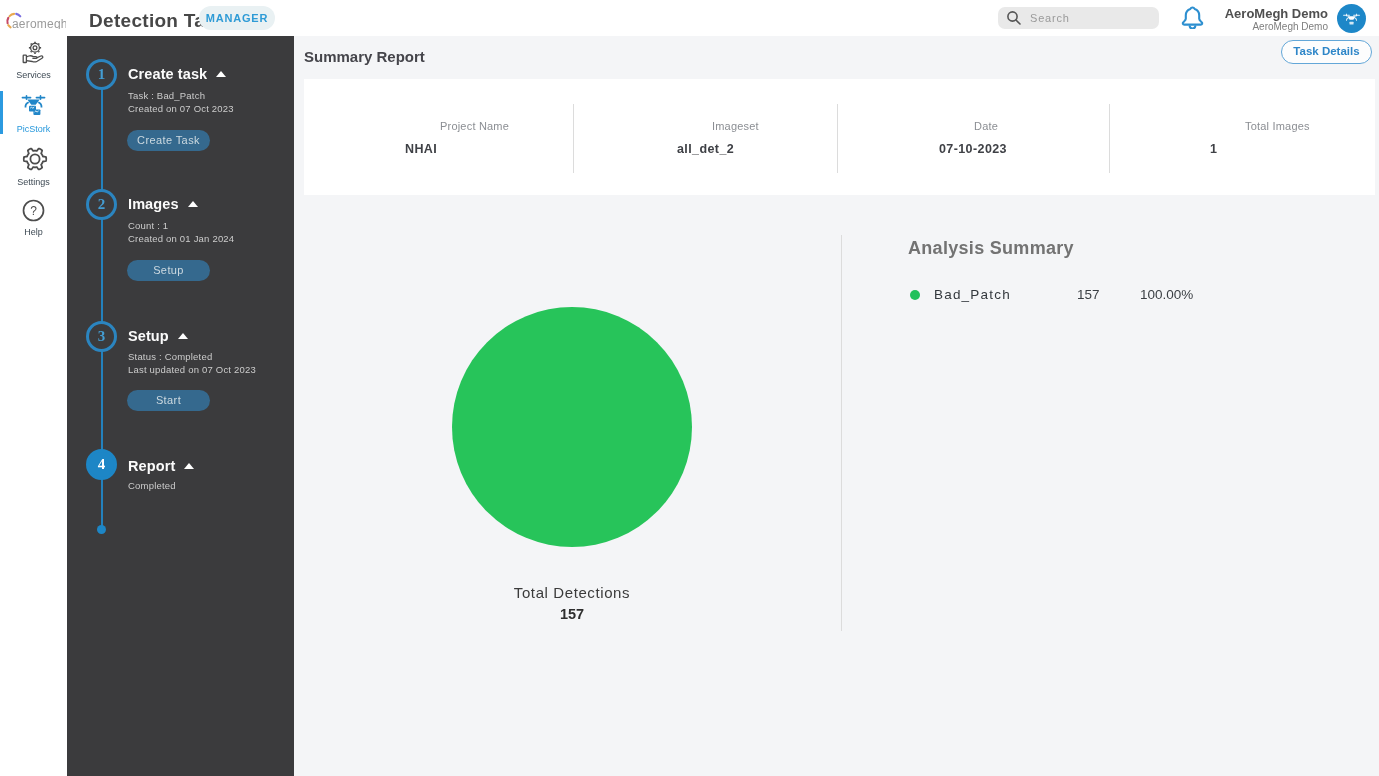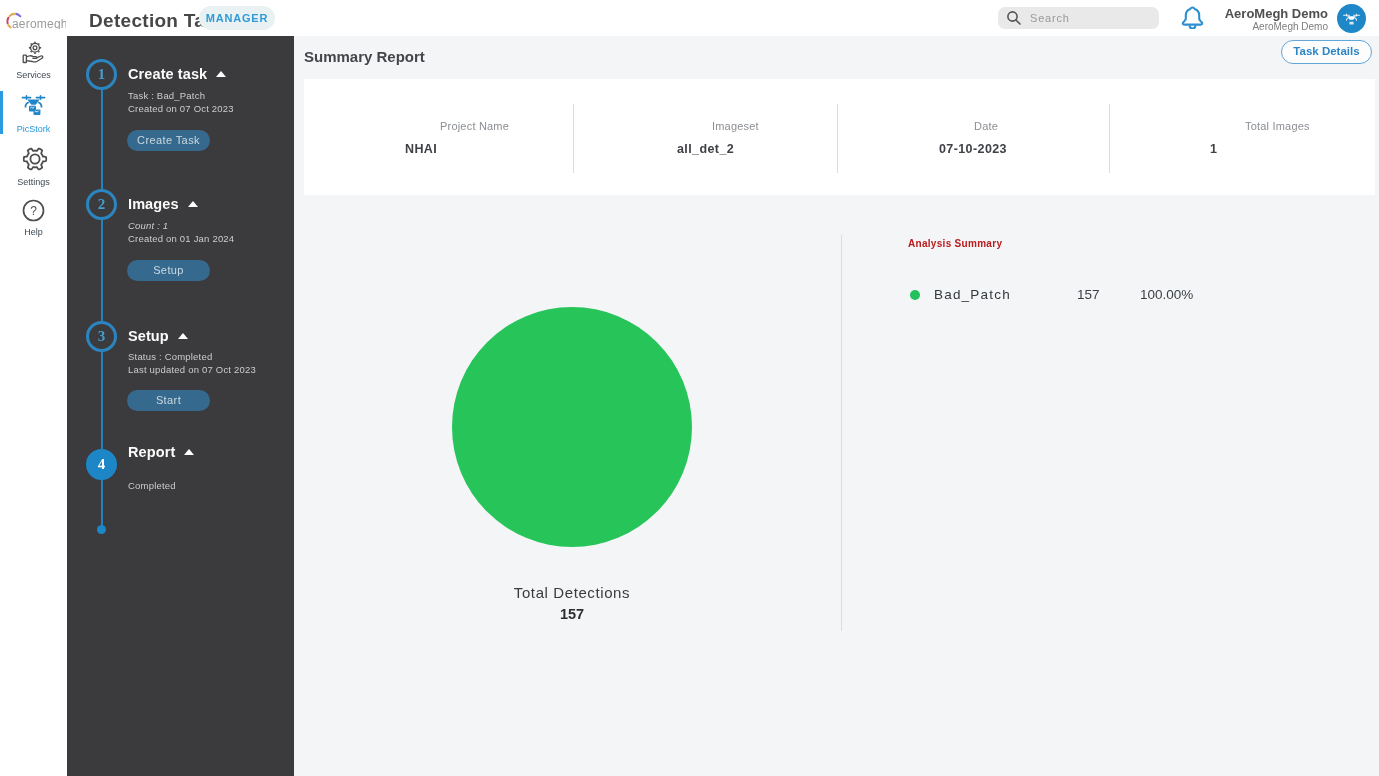--- a/index.html
+++ b/index.html
@@ -46,21 +46,21 @@
     background:#fdfdfd; color:#2e86c8; font-size:11.5px; font-weight:bold; text-align:center; line-height:21px;}
   #card { left:304px; top:79px; width:1071px; height:116px; background:#fff; }
   .csep { position:absolute; top:25px; width:1px; height:69px; background:#dcdcdc; }
   .clab { position:absolute; top:41px; font-size:11px; color:#8b8e93; letter-spacing:0.2px;margin-left:35px;}
   .cval { position:absolute; top:63px; font-size:12.5px; font-weight:bold; color:#3f4146; letter-spacing:0.4px;}
 
   #divline { left:841px; top:235px; width:1px; height:396px; background:#dcdcdc; }
   #pie { left:452px; top:307px; width:240px; height:240px; border-radius:50%; background:#27c45a; }
   #tdlab { left:452px; top:584px; width:240px; text-align:center; font-size:15px; color:#3b3b3b; letter-spacing:0.6px;}
   #tdval { left:452px; top:606px; width:240px; text-align:center; font-size:14.5px; font-weight:bold; color:#2e2e2e;}
-  #asum { left:908px; top:238px; font-size:10px; font-weight:bold; color:#b91c1c; letter-spacing:0.3px;text-align:right;}
+  #asum { left:908px; top:238px; font-size:18px; font-weight:bold; color:#737373; letter-spacing:0.3px;text-align:right;}
   #ldot { left:910px; top:290px; width:10px; height:10px; border-radius:50%; background:#22c15c;}
   #lname { left:934px; top:287px; font-size:13.5px; color:#33383d; letter-spacing:1.2px;}
   #lcount { left:1077px; top:287px; font-size:13.5px; color:#3a3f44;}
   #lpct { left:1140px; top:287px; font-size:13.5px; color:#3a3f44;}
 </style>
 </head>
 <body>
 <div id="page">
   <div class="abs" id="main"></div>
   <div class="abs" id="sumrep">Summary Report</div>
@@ -93,32 +93,32 @@
   </div>
 
   <div class="stepc" style="top:59px;">1</div>
   <div class="stitle" style="top:66px;">Create task<span class="sarrow"></span></div>
   <div class="ssub" style="top:90px;">Task : Bad_Patch</div>
   <div class="ssub" style="top:103px;">Created on 07 Oct 2023</div>
   <div class="sbtn" style="top:130px;">Create Task</div>
 
   <div class="stepc" style="top:189px;">2</div>
   <div class="stitle" style="top:196px;">Images<span class="sarrow"></span></div>
-  <div class="ssub" style="top:220px;font-style:italic;">Count : 1</div>
+  <div class="ssub" style="top:220px;">Count : 1</div>
   <div class="ssub" style="top:233px;">Created on 01 Jan 2024</div>
   <div class="sbtn" style="top:260px;">Setup</div>
 
   <div class="stepc" style="top:321px;">3</div>
   <div class="stitle" style="top:328px;">Setup<span class="sarrow"></span></div>
   <div class="ssub" style="top:351px;">Status : Completed</div>
   <div class="ssub" style="top:364px;">Last updated on 07 Oct 2023</div>
   <div class="sbtn" style="top:390px;">Start</div>
 
   <div class="stepc full" style="top:449px;">4</div>
-  <div class="stitle" style="top:444px;">Report<span class="sarrow"></span></div>
+  <div class="stitle" style="top:458px;">Report<span class="sarrow"></span></div>
   <div class="ssub" style="top:480px;">Completed</div>
   <div class="abs" id="enddot"></div>
 
   <div class="abs" id="topbar"></div>
   <div class="abs" id="ttitle">Detection Task</div>
   <div class="abs" id="mgrpill">MANAGER</div>
   <div class="abs" id="search"></div>
   <svg class="abs" style="left:1006px; top:10px;" width="16" height="16" viewBox="0 0 16 16">
     <circle cx="6.5" cy="6.5" r="4.6" fill="none" stroke="#555" stroke-width="1.6"></circle>
     <line x1="10" y1="10" x2="14" y2="14" stroke="#555" stroke-width="1.6" stroke-linecap="round"></line>

